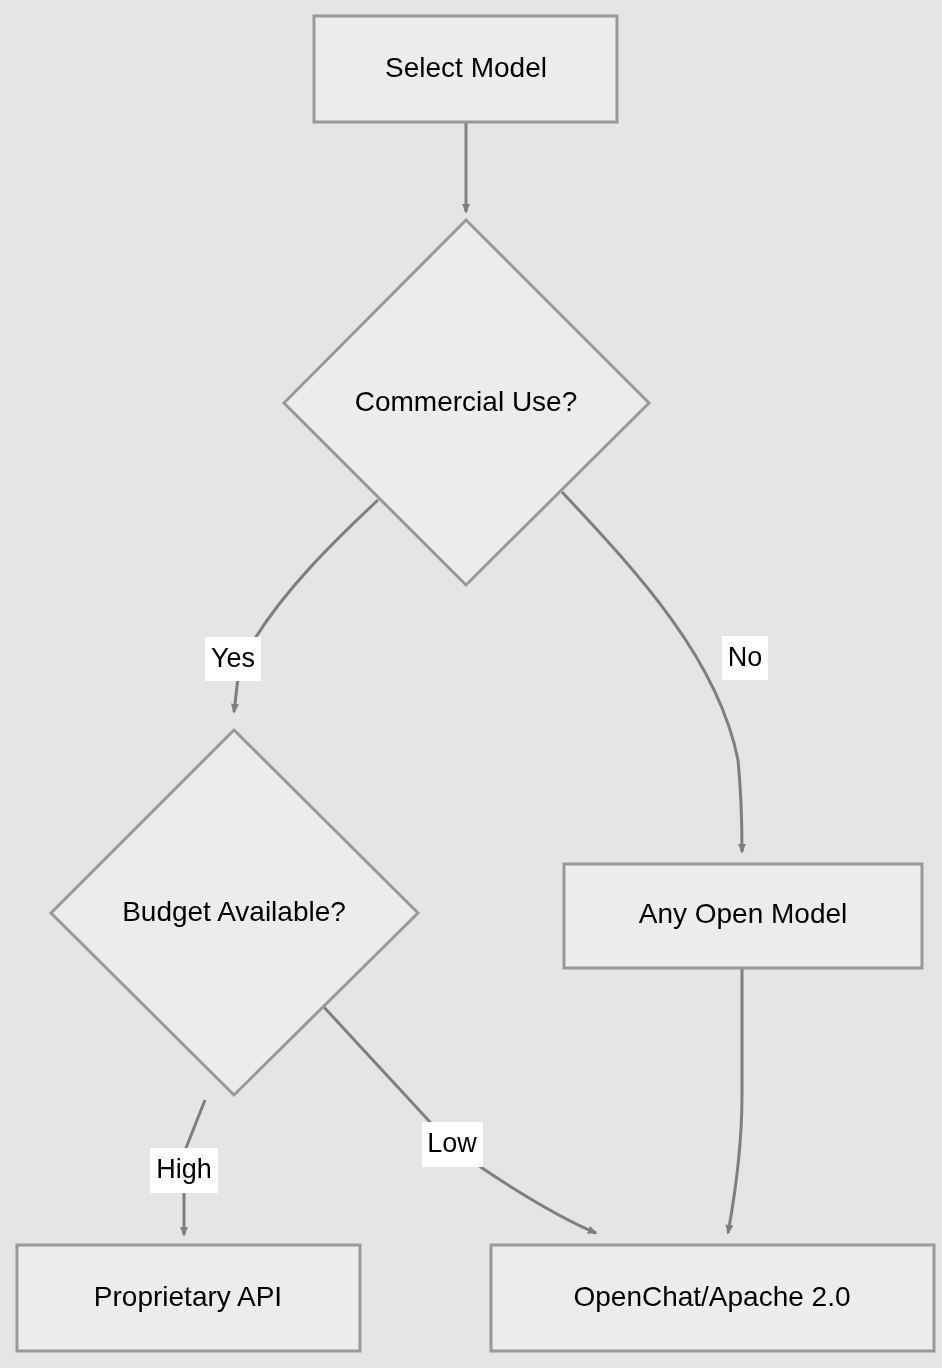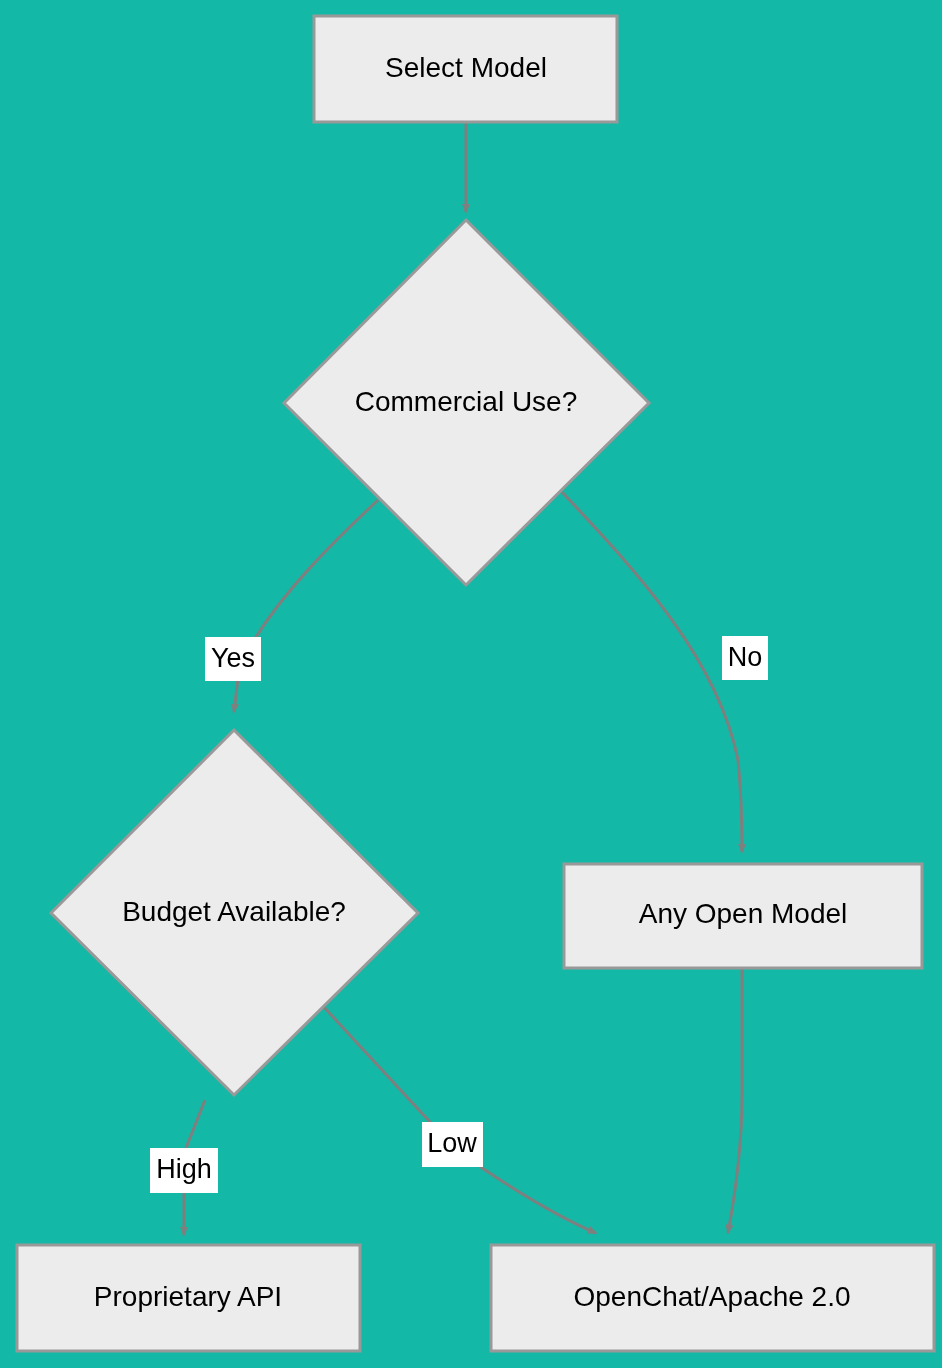--- a/index.html
+++ b/index.html
@@ -10,21 +10,21 @@
   body {
     width: 942px;
     height: 1368px;
     overflow: hidden;
     font-family: "Liberation Sans", sans-serif;
   }
   #flow-root {
     position: relative;
     width: 942px;
     height: 1368px;
-    background: #14b8a6;
+    background: #e5e5e5;
   }
   svg#flow-svg {
     position: absolute;
     top: 0;
     left: 0;
     width: 942px;
     height: 1368px;
     display: block;
   }
   .node-text {

